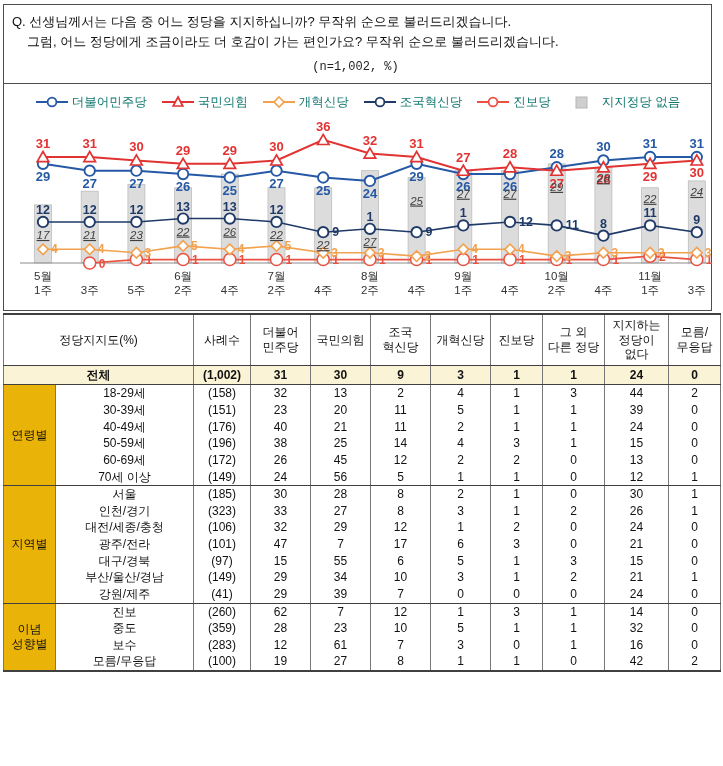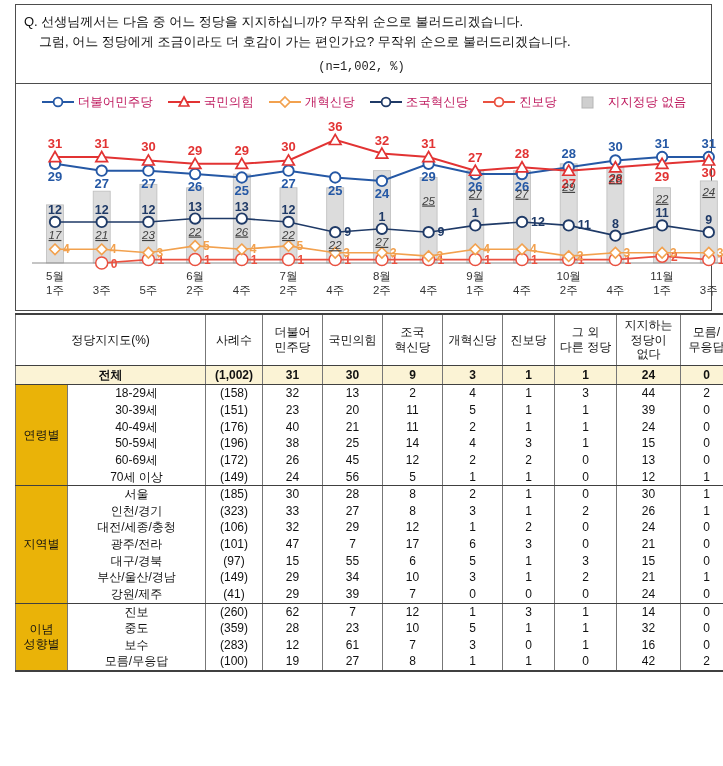--- a/index.html
+++ b/index.html
@@ -1,25 +1,25 @@
 <!DOCTYPE html>
 <html><head>
 <meta charset="utf-8">
 <style>
   html,body{margin:0;padding:0;background:#ffffff;}
   body{width:723px;height:766px;font-family:"Liberation Sans","DejaVu Sans",sans-serif;color:#1a1a1a;position:relative;}
-  .page{width:715px;height:766px;box-sizing:border-box;padding:4px 3px 0 15px;}
+  .page{width:715px;height:766px;box-sizing:border-box;padding:4px 3px 0 3px;}
 
   
   .top-box{border:1.4px solid #4d4d4d;box-sizing:border-box;background:#fff;}
   .question{border-bottom:1.4px solid #4d4d4d;padding:7px 10px 4px 8px;font-size:13px;line-height:1.55;color:#111;}
   .q-line2{padding-left:15px;}
   .sample-note{text-align:center;font-size:12px;color:#222;padding:6px 2px 2px 0;font-family:Liberation Mono, monospace;}
 
-  .legend{display:flex;justify-content:center;align-items:flex-start;gap:14px;padding:10px 0 0 0;font-size:12.5px;color:#be185d;}
+  .legend{display:flex;justify-content:center;align-items:flex-start;gap:14px;padding:10px 0 0 0;font-size:12.5px;color:#0f766e;}
   .legend-item{display:flex;align-items:center;gap:3px;white-space:nowrap;}
   .legend-swatch{display:inline-block;}
 
   .chart-wrap{padding:0 2px 2px 2px;}
 
   
   .footnotes{padding:14px 2px 10px 4px;font-size:11.5px;line-height:1.9;color:#111;}
 
   
   table.stats{border-collapse:collapse;table-layout:fixed;width:717px;margin:2px auto 0 auto;font-size:12px;color:#111;}

